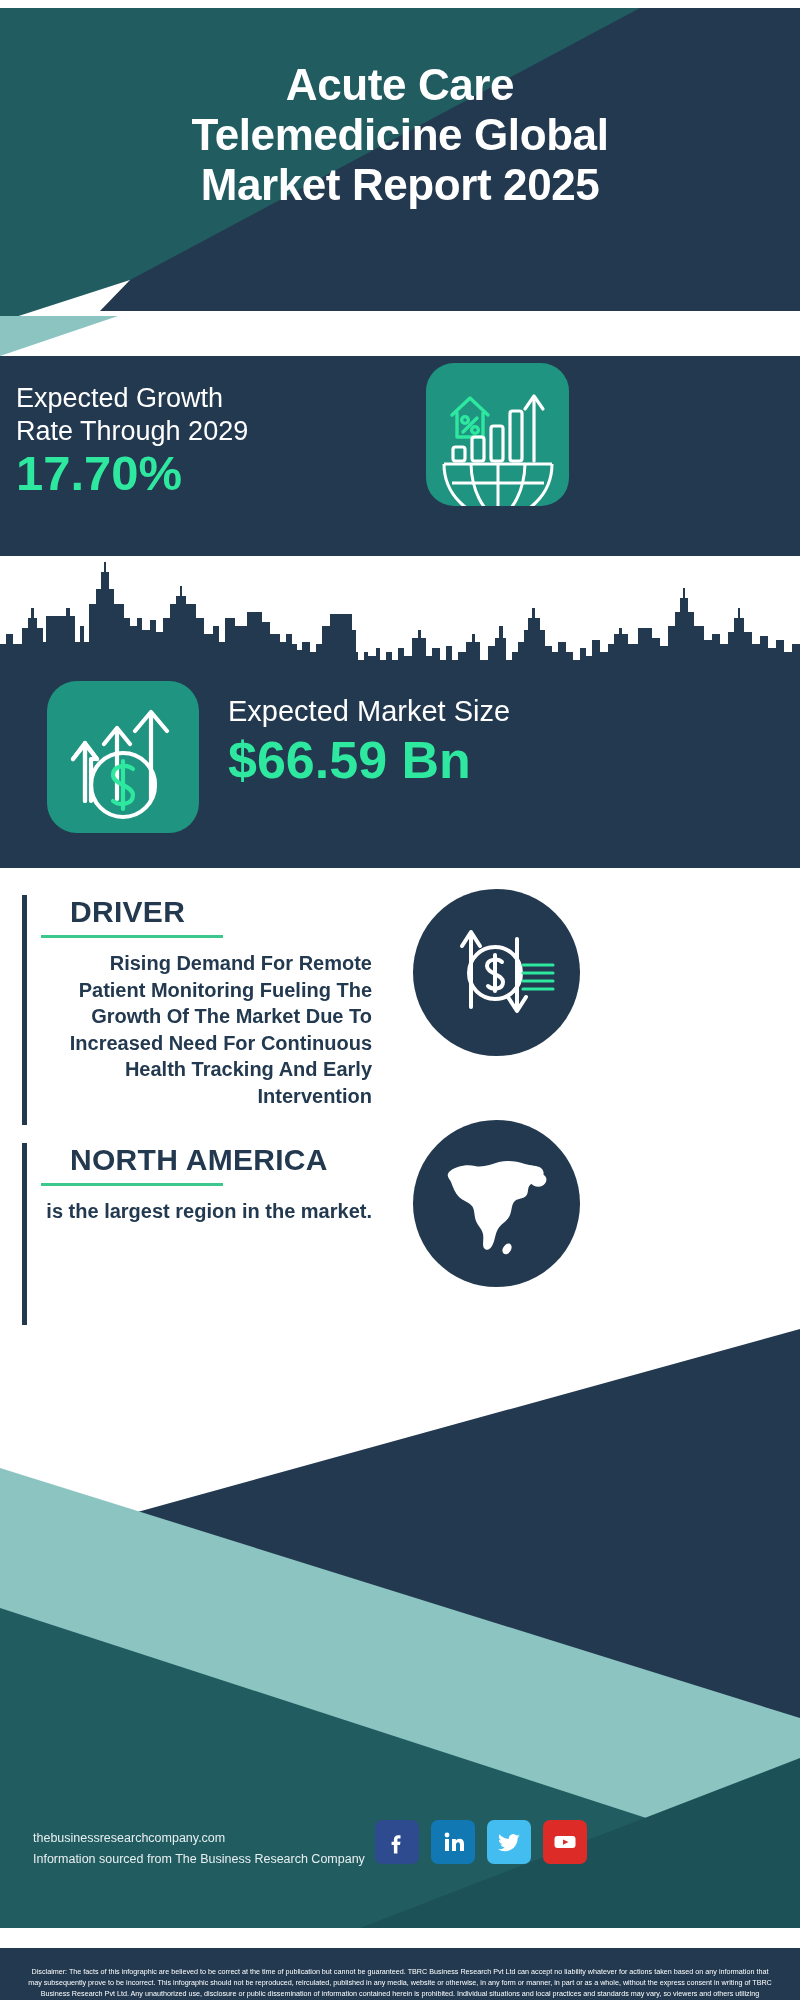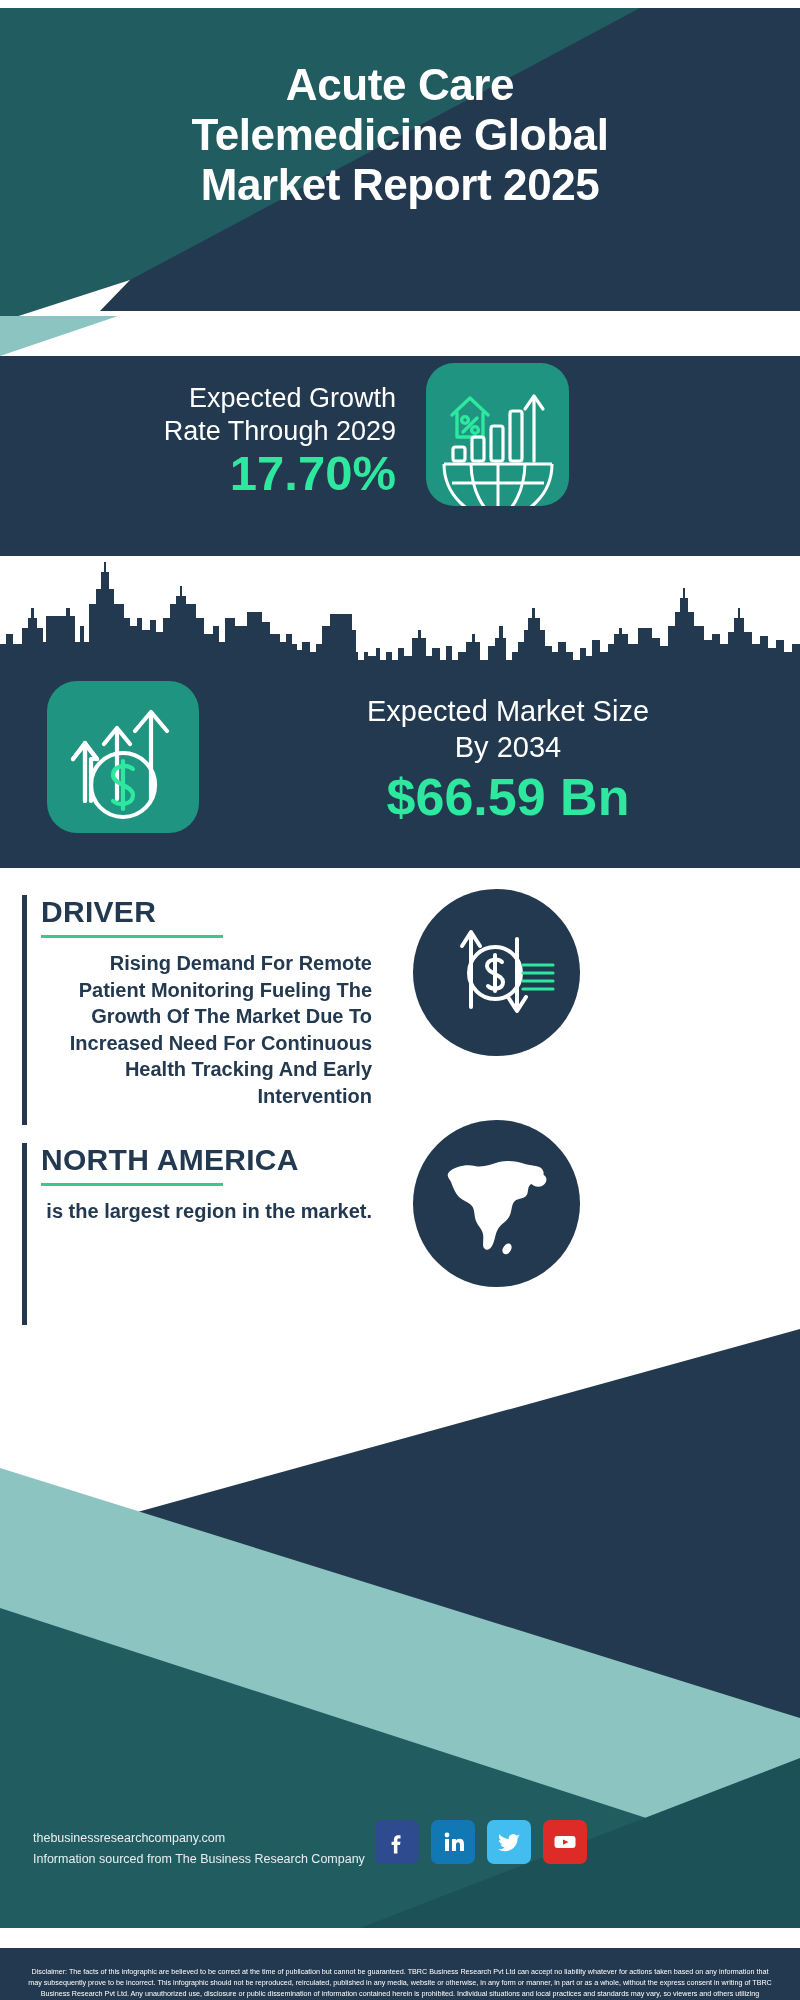--- a/index.html
+++ b/index.html
@@ -35,48 +35,48 @@
     position:absolute;left:0;top:0;width:800px;height:76px;background:#23394f;
     clip-path:polygon(130px 0, 800px 0, 800px 31px, 100px 31px);
   }
   .ribbon .lightteal{
     position:absolute;left:0;top:0;width:800px;height:76px;background:#8cc4c2;
     clip-path:polygon(0 36px, 118px 36px, 0 76px);
   }
 
   
   .growth{position:absolute;left:0;top:348px;width:800px;height:200px;background:#23394f;}
-  .growth-text{position:absolute;left:16px;top:26px;width:380px;text-align:right;}
+  .growth-text{position:absolute;left:16px;top:26px;width:380px;text-align:left;}
   .growth-label{color:#ffffff;font-size:27px;line-height:1.24;font-weight:normal;}
   .growth-label .tl{display:block;}
   .growth-value{color:#2ee8a0;font-size:49px;font-weight:bold;line-height:1;}
   .growth-icon{
     position:absolute;left:426px;top:7px;width:143px;height:143px;
     background:#1f9480;border-radius:28px;
   }
 
   
   .market{position:absolute;left:0;top:548px;width:800px;height:312px;background:#23394f;overflow:hidden;}
   .skyline{position:absolute;left:0;top:0;width:800px;height:115px;background:#ffffff;}
   .skyline svg{display:block;width:800px;height:115px;}
   .market-icon{
     position:absolute;left:47px;top:125px;width:152px;height:152px;
     background:#1f9480;border-radius:30px;
   }
-  .market-text{position:absolute;left:228px;top:137px;width:560px;text-align:center;}
+  .market-text{position:absolute;left:228px;top:137px;width:560px;}
   .market-label{color:#ffffff;font-size:29px;line-height:1.25;}
   .market-label .tl{display:block;}
   .market-value{color:#2ee8a0;font-size:52px;font-weight:bold;line-height:1.05;margin-top:4px;}
 
   
   .body-white{position:absolute;left:0;top:860px;width:800px;height:460px;background:#ffffff;}
   .block{position:absolute;}
   .vbar{position:absolute;left:0;top:0;width:5px;background:#23394f;}
   .block-title{
-    color:#23394f;font-size:30px;font-weight:bold;letter-spacing:.3px;line-height:1.1;
+    color:#23394f;font-size:30px;font-weight:bold;letter-spacing:.3px;line-height:1.1;margin-left:29px;
   }
   .rule{height:3px;background:#3cc88d;margin:7px 0 12px 0;}
   .block-body{
     color:#23394f;font-size:20px;font-weight:bold;line-height:1.33;text-align:right;
   }
   .block-body.light{font-weight:bold;}
 
   .circ-icon{
     position:absolute;border-radius:50%;background:#23394f;
   }
@@ -200,21 +200,20 @@
         <circle cx="76" cy="104" r="32" fill="none" stroke="#ffffff" stroke-width="4.2"></circle>
         <g fill="none" stroke="#2ee8a0" stroke-width="4.2" stroke-linecap="round" stroke-linejoin="round">
           <path d="M86 88 C80 83 66 84 66 94 C66 104 86 104 86 114 C86 124 72 125 66 120"></path>
           <path d="M76 80 L76 128"></path>
         </g>
       </svg>
     </div>
     <div class="market-text">
       <div class="market-label">
         <span class="tl">Expected Market Size</span>
-        <span class="tl">By 2034</span>
       </div>
       <div class="market-value">$66.59 Bn</div>
     </div>
   </div>
 
   <div class="body-white">
 
     <div class="block" style="left:27px;top:27px;width:345px;">
       <div class="vbar" style="height:230px;left:-5px;"></div>
       <div style="padding-left:14px;">

